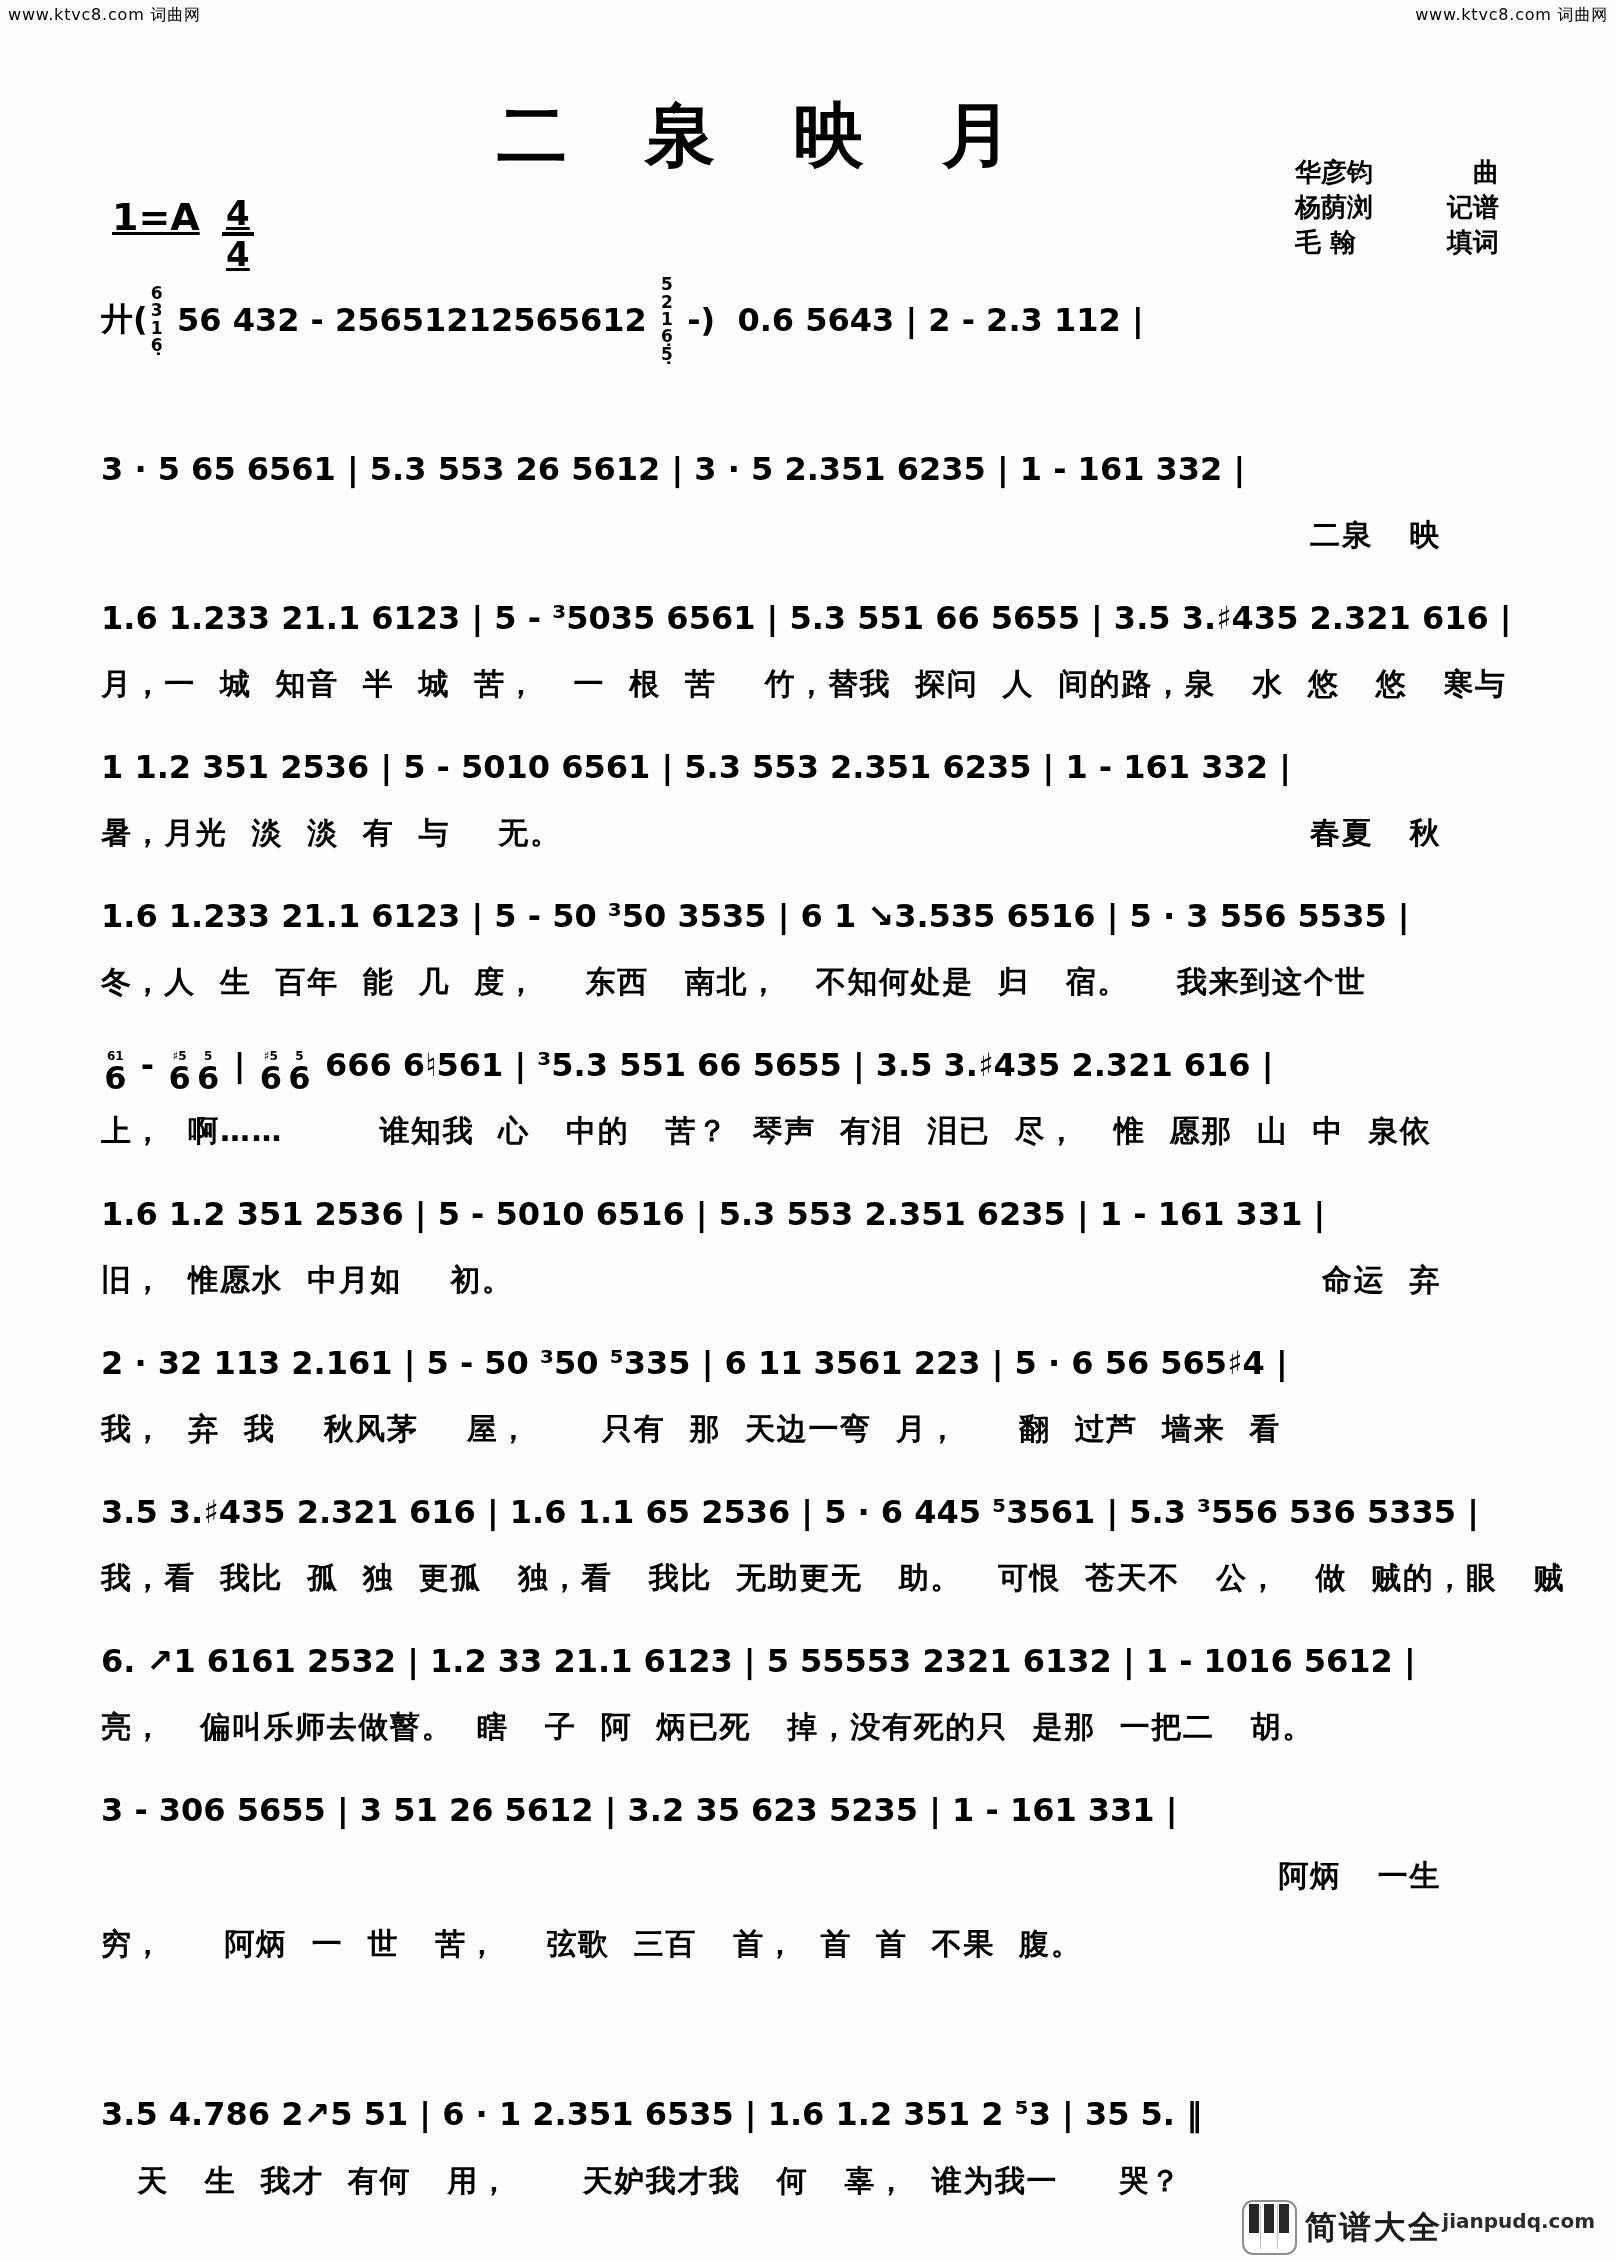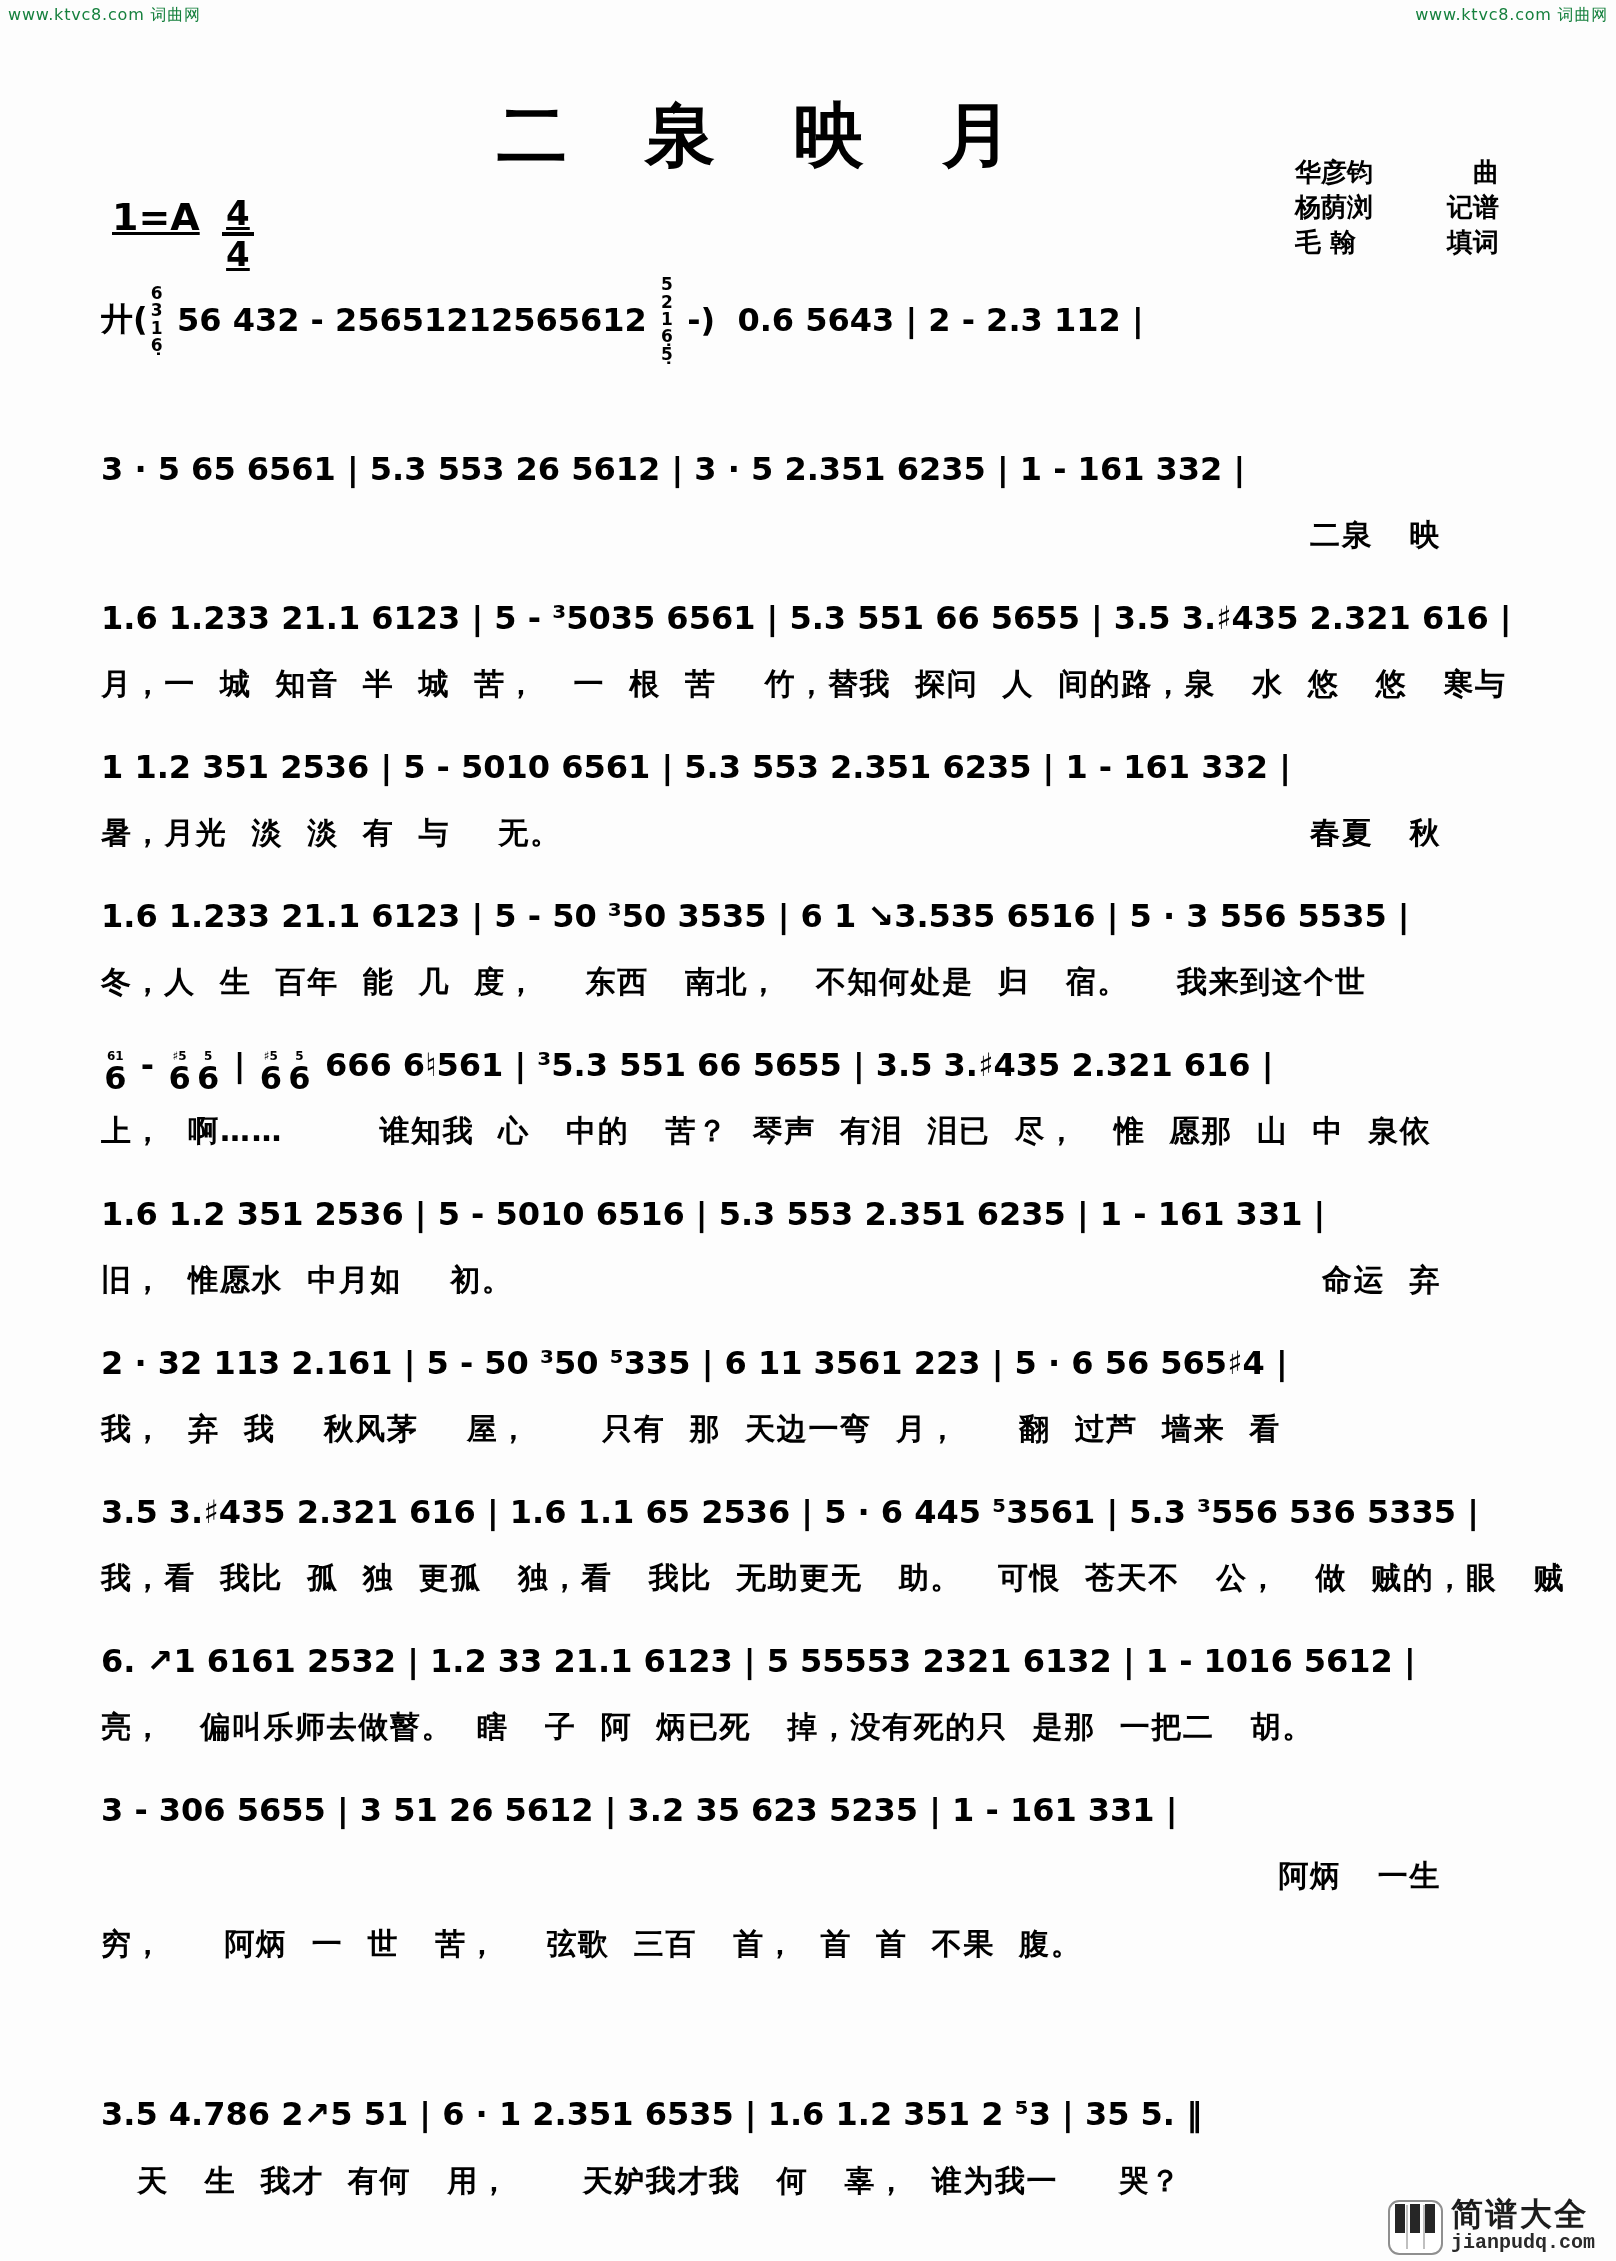--- a/index.html
+++ b/index.html
@@ -2,21 +2,21 @@
 <html style="font-size:12.8px"><head>
 <meta charset="utf-8">
 <style>
   html,body { margin:0; padding:0; }
   body {
     width:1616px; height:2261px; position:relative;
     background:#fdfdfd; color:#000;
     font-family:"DejaVu Sans","Liberation Sans",sans-serif;
     overflow:hidden;
   }
-  .wm { position:absolute; top:4.8px; font-size:16px; color:#15803d; letter-spacing:0.8px; }
+  .wm { position:absolute; top:4.8px; font-size:16px; color:#000000; letter-spacing:0.8px; }
   .wm-left  { left:8px; }
   .wm-right { right:8px; }
   .title {
     position:absolute; top:89px; left:0; width:100%; text-align:center;
     font-family:"DejaVu Serif","Liberation Serif",serif;
     font-size:70px; font-weight:bold; letter-spacing:27px;
     transform:translateX(-40px); white-space:pre;
   }
   .credits { position:absolute; top:155px; right:117px; width:204px; font-size:26px; font-weight:600;margin-left:16px; }
   .credit-row { display:flex; justify-content:space-between; line-height:1.34; white-space:pre; }
@@ -42,21 +42,21 @@
   }
   .footer { position:absolute; right:21px; bottom:6.4px; display:flex; align-items:center; gap:8px; }
   .piano-icon {
     position:relative; width:51px; height:51px; background:#fff;
     border:2.4px solid #8f8f8f; border-radius:11.2px; overflow:hidden; flex:0 0 auto;
   }
   .piano-icon .sep { position:absolute; top:3.2px; bottom:3.2px; width:1.6px; background:#c0c0c0; }
   .piano-icon .sep1 { left:16px; } .piano-icon .sep2 { left:33px; }
   .piano-icon .bk { position:absolute; top:2.4px; width:10.4px; height:29px; background:#262626; }
   .piano-icon .bk1 { left:4.8px; } .piano-icon .bk2 { left:20px; } .piano-icon .bk3 { left:35px; }
-  .brand { display:flex; flex-direction:column; line-height:1.02;font-family:Liberation Mono, monospace; }
+  .brand { display:flex; flex-direction:row; line-height:1.02; }
   .brand-cn  { font-size:32px; font-weight:bold; letter-spacing:2.4px; color:#1c1c1c; }
   .brand-url { font-size:20px; font-weight:bold; color:#2a2a2a; }
 </style>
 </head>
 <body>
 
 <div class="wm wm-left">www.ktvc8.com 词曲网</div>
 <div class="wm wm-right">www.ktvc8.com 词曲网</div>
 
 <div class="title">二 泉 映 月</div>

